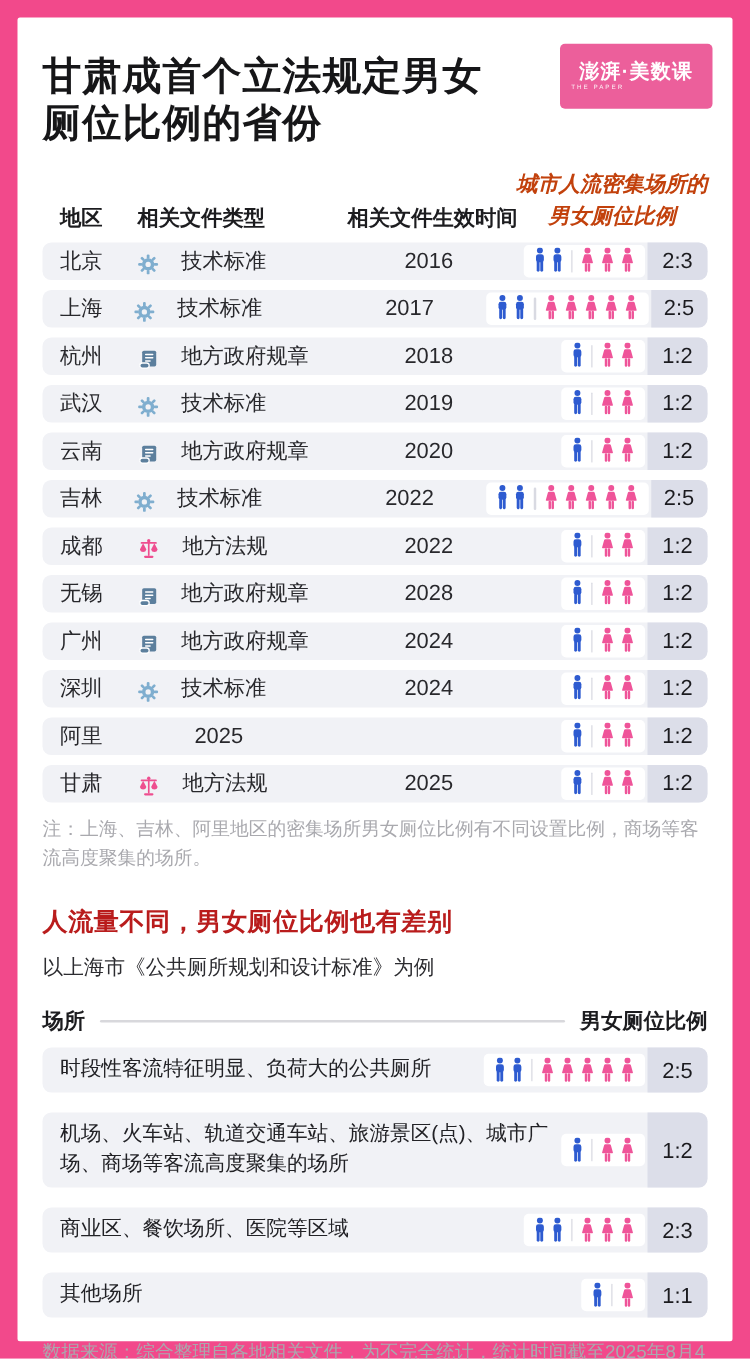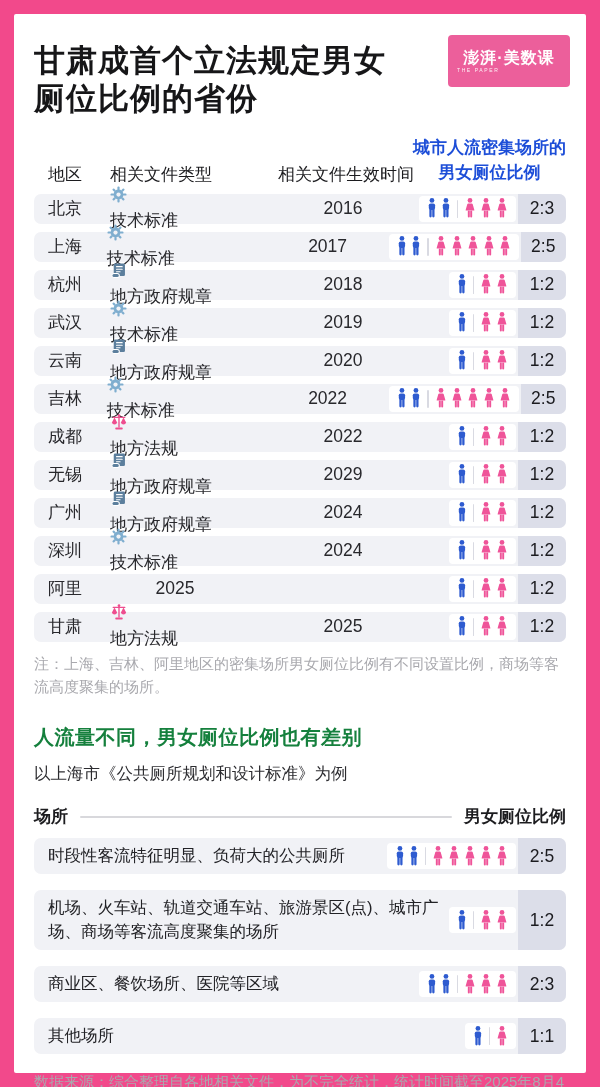--- a/index.html
+++ b/index.html
@@ -8,43 +8,43 @@
   .frame{width:600px;height:1087px;background:var(--frame);padding:14px;overflow:hidden;}
   .inner{background:#fff;width:100%;height:100%;border-radius:2px;padding:16px 20px 16px 20px;position:relative;}
   
   .title{font-size:31px;line-height:1.24;font-weight:800;color:#161618;margin:12px 0 0 0;letter-spacing:1px;}
   .logo{position:absolute;top:21px;right:16px;width:122px;height:52px;background:var(--logo_bg);border-radius:4px;
         display:flex;flex-direction:column;align-items:center;justify-content:center;color:#fff;}
   .logo-main{font-size:16px;font-weight:800;letter-spacing:1px;line-height:1;}
   .logo-sub{font-size:5px;letter-spacing:1.6px;opacity:.9;align-self:flex-start;padding-left:9px;margin-top:2px;line-height:1;}
   
   .t1-header{display:flex;align-items:flex-end;margin-top:16px;padding-bottom:8px;}
-  .t1-cols{display:flex;align-items:flex-end;font-weight:400;font-size:17px;color:#1c1c1f;}
+  .t1-cols{display:flex;align-items:flex-end;font-weight:700;font-size:17px;color:#1c1c1f;}
   .c-region{width:62px;margin-left:14px;}
   .c-type{width:168px;}
   .c-year{width:130px;text-align:center;white-space:nowrap;}
-  .t1-right-head{margin-left:auto;text-align:center;font-weight:700;font-size:17px;color:#1d4ed8;line-height:1.5;white-space:nowrap;}
+  .t1-right-head{margin-left:auto;text-align:center;font-weight:700;font-size:17px;color:#c2410c;line-height:1.5;white-space:nowrap;font-style:italic;}
   
   .t1-row{display:flex;align-items:center;height:30px;background:var(--row_bg);border-radius:7px;margin-bottom:8px;padding-left:14px;}
   .cell{font-size:17px;color:#28282c;font-weight:500;}
   .region{width:62px;}
-  .type{width:168px;display:flex;align-items:flex-start;gap:6px;flex-direction:column;}
+  .type{width:168px;display:flex;align-items:flex-end;gap:18px;}
   .year{width:130px;text-align:center;font-size:17.5px;}
   .spacer{flex:1;}
   .picto-box{background:#fff;border-radius:4px;height:26px;display:flex;align-items:center;padding:0 6px;margin-right:2px;}
   .person{display:block;margin:0 1px;}
   .pdiv{width:1.5px;height:18px;background:#d9dae2;margin:0 4px;border-radius:1px;}
   .ratio-box{width:48px;align-self:stretch;background:var(--ratio_bg);border-radius:0 7px 7px 0;
              display:flex;align-items:center;justify-content:center;font-size:17.5px;color:#1b1b1f;font-weight:500;}
   .ticon{flex:0 0 auto;display:block;}
   
   .note{color:var(--note);font-size:15px;line-height:1.55;margin:10px 0 0 0;}
   .footer{color:var(--note);font-size:15px;line-height:1.6;margin:14px 0 0 0;}
   
-  .s2-heading{font-size:20px;font-weight:800;color:#15803d;margin:26px 0 0 0;letter-spacing:.5px;}
+  .s2-heading{font-size:20px;font-weight:800;color:#b91c1c;margin:26px 0 0 0;letter-spacing:.5px;}
   .s2-sub{font-size:16.5px;color:#2c2c30;margin:12px 0 0 0;}
   .t2-header{display:flex;align-items:center;font-weight:700;font-size:17px;color:#1c1c1f;margin-top:20px;padding-bottom:10px;font-family:Liberation Serif, serif;}
   .rule{flex:1;height:2px;background:#d8d8dc;margin:0 12px;border-radius:1px;}
   .t2-row{display:flex;align-items:center;min-height:34px;background:var(--row_bg);border-radius:7px;margin-bottom:16px;padding-left:14px;}
   .venue{flex:1;font-size:16.5px;color:#222226;font-weight:500;line-height:1.45;padding:6px 6px 6px 0;}
 </style>
 </head>
 <body>
 
 <div class="frame">
@@ -490,21 +490,21 @@
           <span class="cell type">
             <svg class="ticon" viewBox="0 0 20 20" width="17" height="17">
               <rect x="4.4" y="1.8" width="13.2" height="14.8" rx="1.6" fill="#5C7F9D"></rect>
               <rect x="7" y="4.8" width="8" height="1.4" rx=".7" fill="#fff"></rect>
               <rect x="7" y="7.8" width="8" height="1.4" rx=".7" fill="#fff"></rect>
               <rect x="7" y="10.8" width="5.5" height="1.4" rx=".7" fill="#fff"></rect>
               <rect x="2.2" y="13.4" width="8.8" height="4.8" rx="2.4" fill="#5C7F9D" stroke="#fff" stroke-width="1.2"></rect>
             </svg>
             <span>地方政府规章</span>
           </span>
-          <span class="cell year">2029</span>
+          <span class="cell year">2028</span>
           <span class="spacer"></span>
           <span class="picto-box">
             <svg class="person" viewBox="0 0 34 60" height="21">
               <g fill="#2E5BD0">
                 <circle cx="17" cy="7" r="6.8"></circle>
                 <rect x="8" y="15.5" width="18" height="18.5" rx="5.5"></rect>
                 <rect x="9.6" y="31" width="6.6" height="24.5" rx="3.3"></rect>
                 <rect x="17.8" y="31" width="6.6" height="24.5" rx="3.3"></rect>
               </g>
             </svg>

